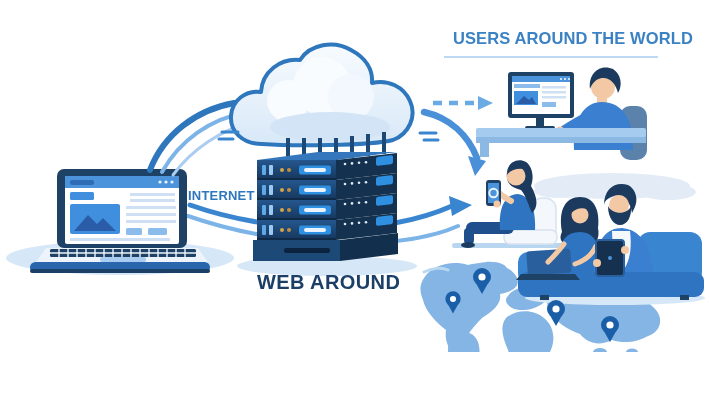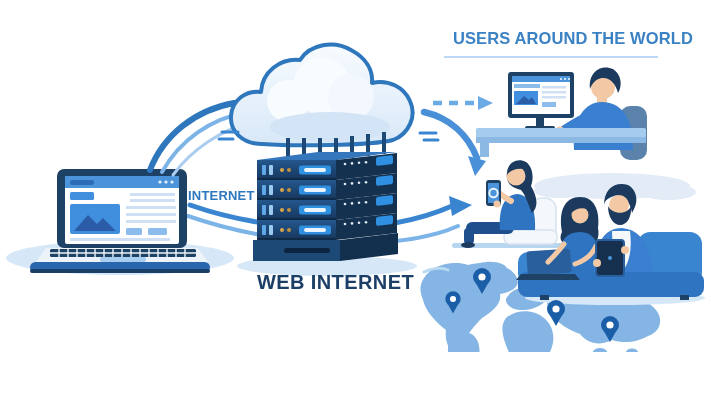--- a/index.html
+++ b/index.html
@@ -263,14 +263,14 @@
     <use href="#mapPin" transform="translate(453,310) scale(0.85)" fill="#1b5ea8"></use>
     <use href="#mapPin" transform="translate(482,290)" fill="#1b5ea8"></use>
     <use href="#mapPin" transform="translate(556,322)" fill="#1b5ea8"></use>
     <use href="#mapPin" transform="translate(610,338)" fill="#1b5ea8"></use>
   </g>
 </svg>
 
 <div class="lbl lbl-title">USERS AROUND THE WORLD</div>
 <div class="title-underline"></div>
 <div class="lbl lbl-internet">INTERNET</div>
-<div class="lbl lbl-hosting">WEB INTERNET</div>
+<div class="lbl lbl-hosting">WEB AROUND</div>
 </div>
 
 </body></html>

